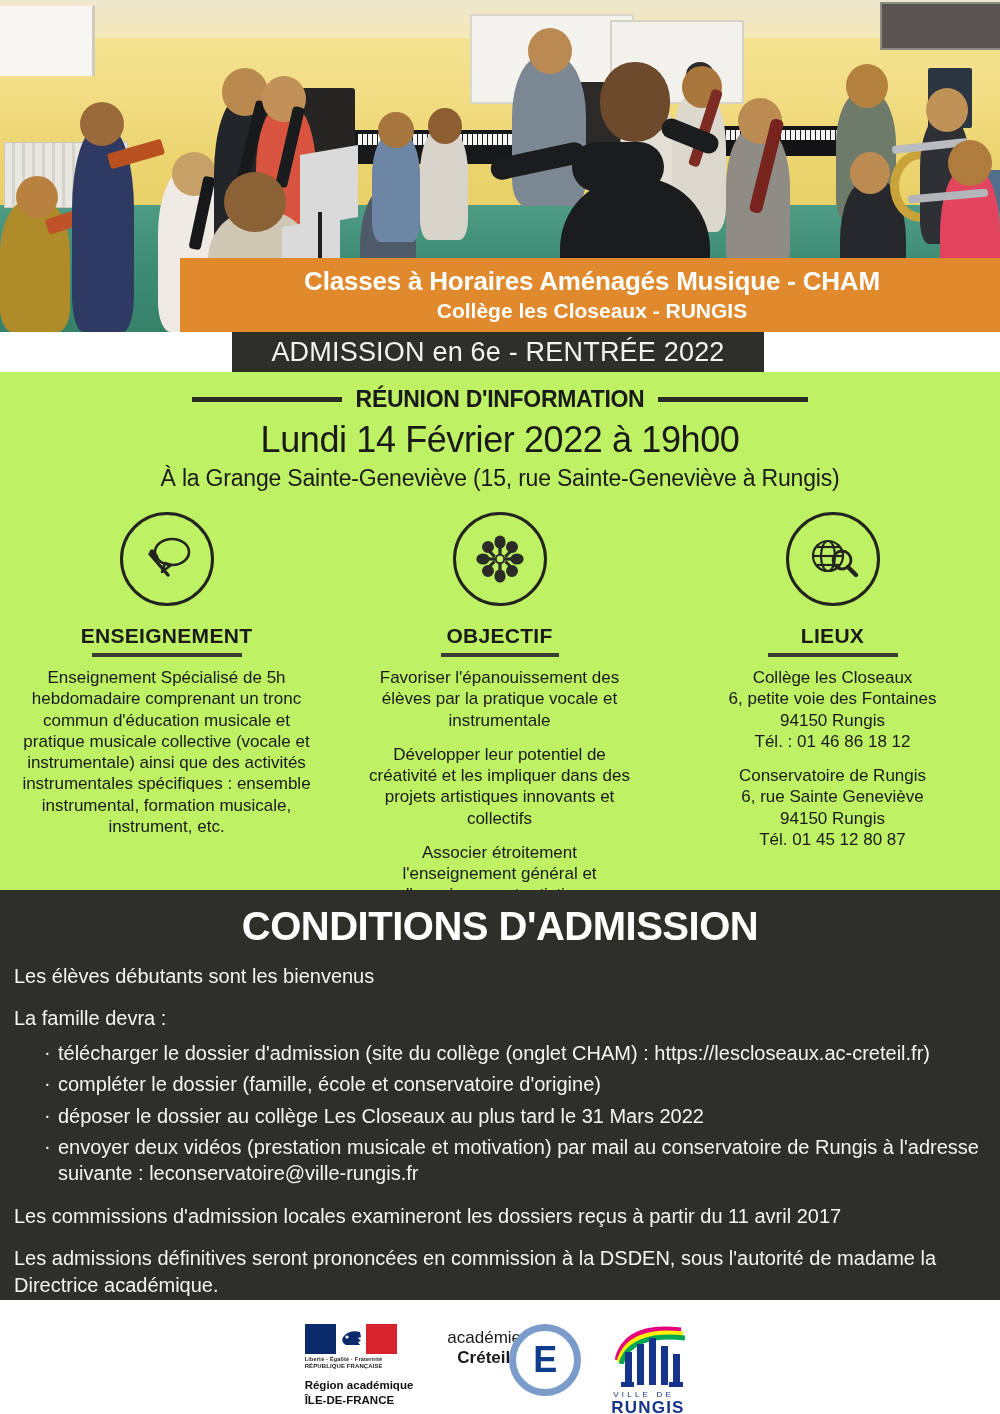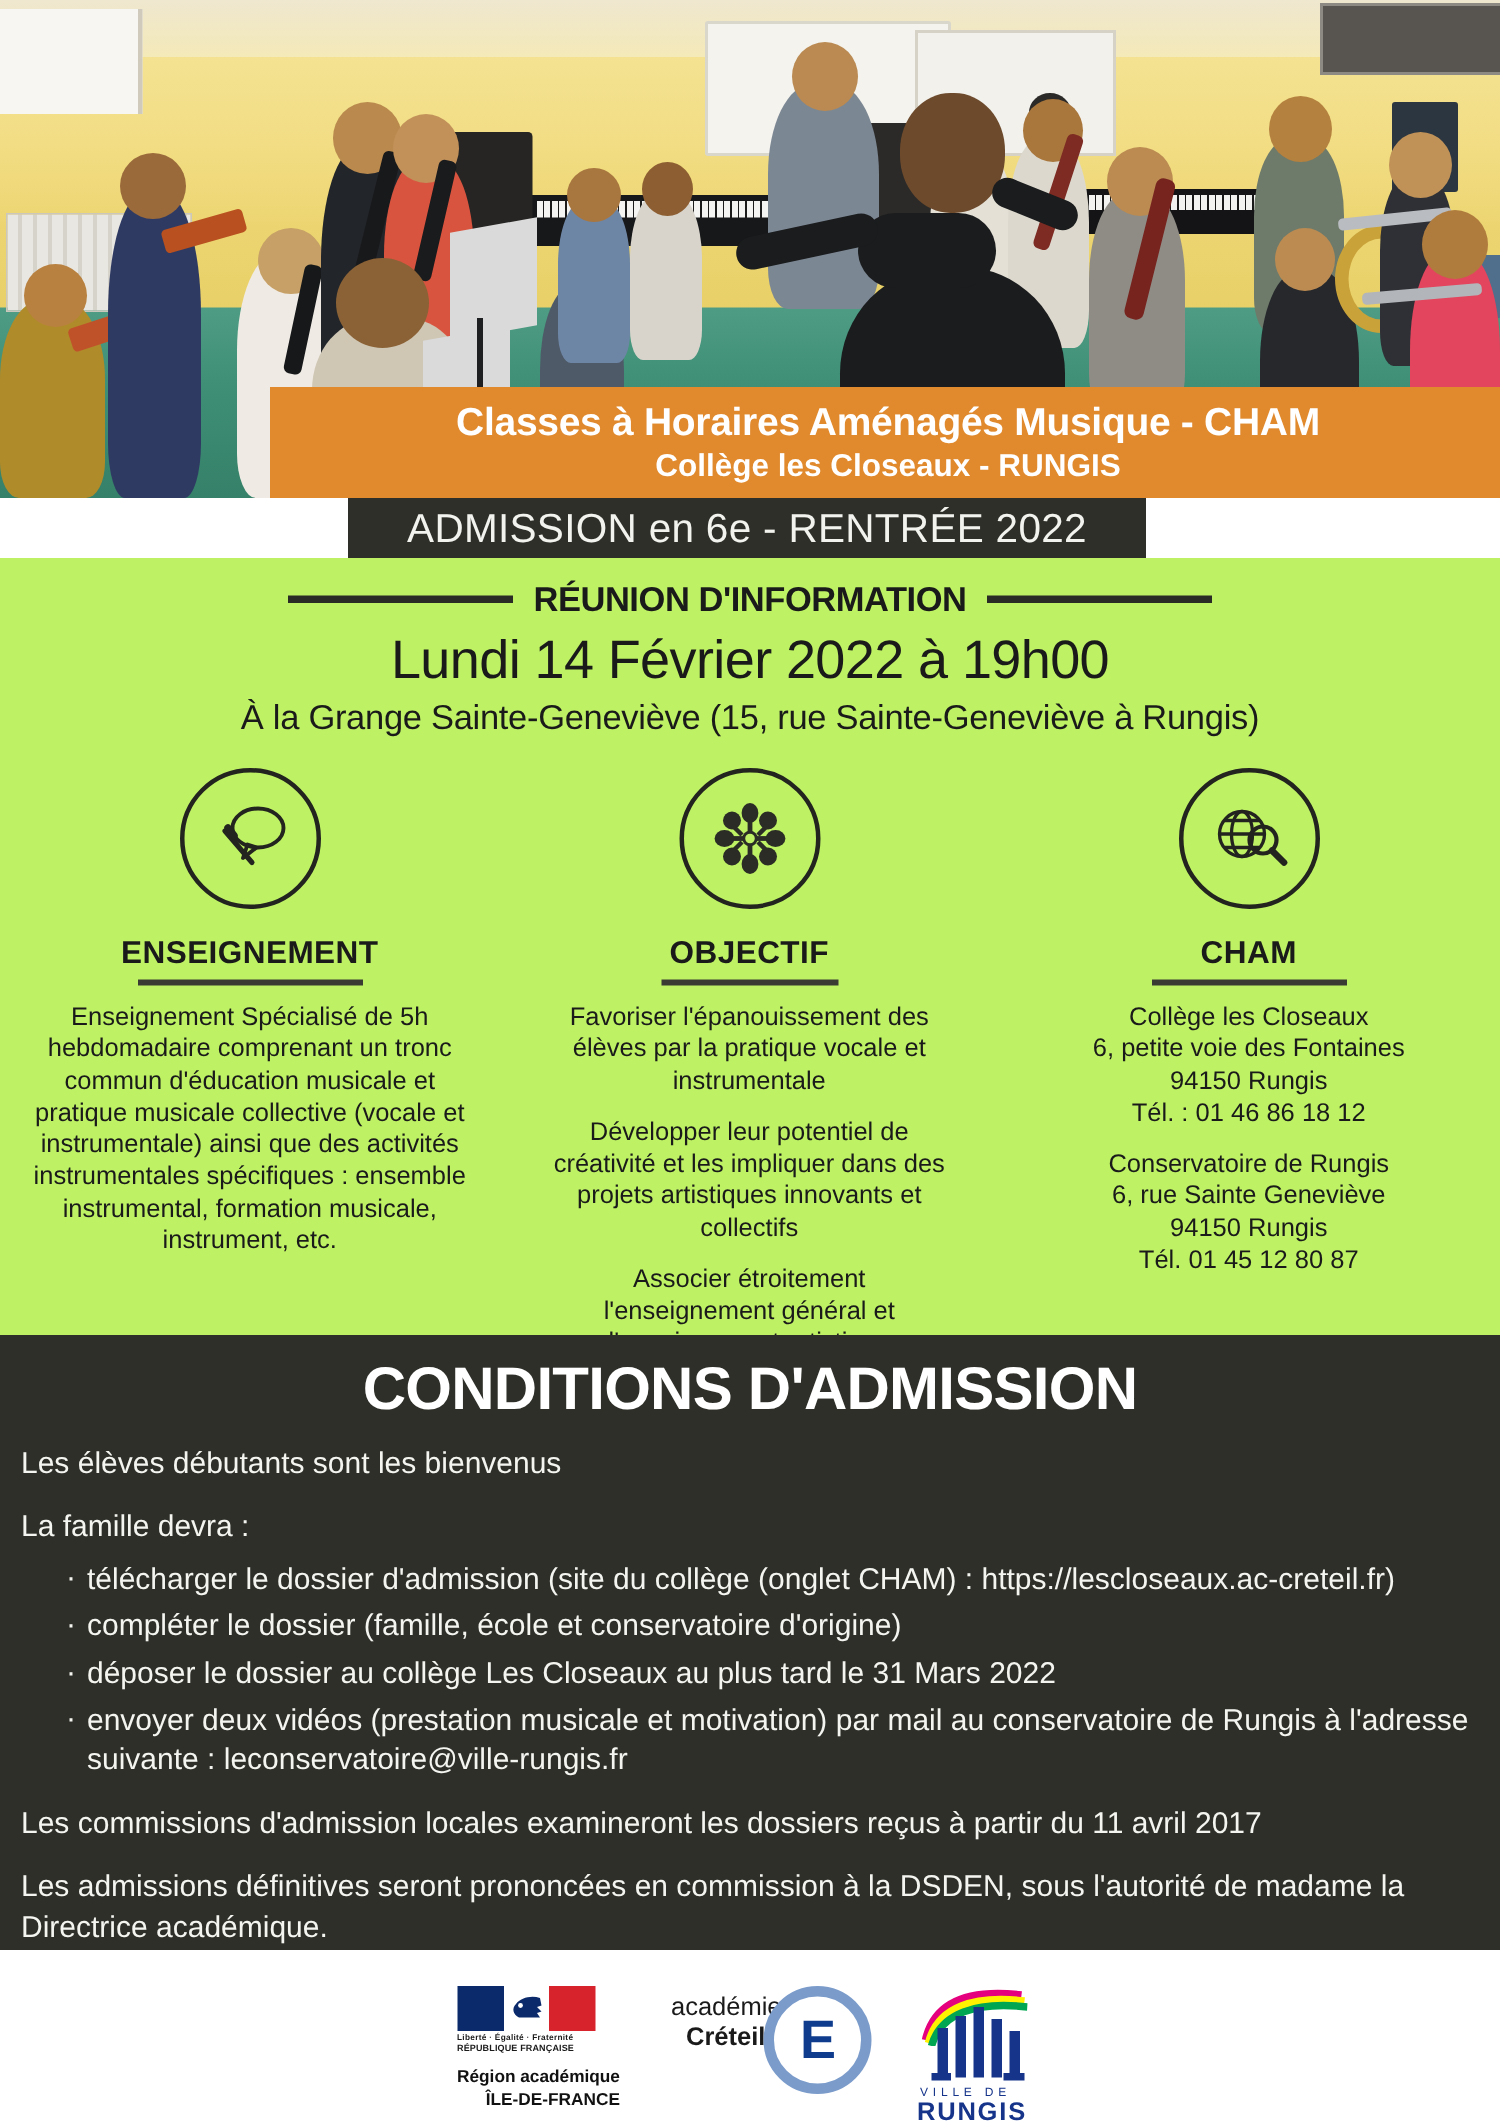--- a/index.html
+++ b/index.html
@@ -102,21 +102,21 @@
   .cond-body{padding:14px 14px 0 14px;font-size:20px;line-height:1.32;}
   .cond-body > p{margin:0 0 16px;}
   .bullets{list-style:none;margin:0 0 16px;padding:0 0 0 30px;}
   .bullets li{margin:0 0 5px;position:relative;padding-left:14px;}
   .bullets li:before{content:"\00B7";position:absolute;left:0;top:-1px;font-size:20px;}
   .sign{font-size:17px;font-weight:bold;margin-top:10px;letter-spacing:-0.1px;}
 
   
   .footer{position:absolute;left:0;top:1300px;width:1000px;height:114px;background:#fff;
     display:flex;align-items:flex-start;justify-content:center;gap:34px;padding-top:24px;}
-  .logo-rf{display:flex;flex-direction:column;align-items:flex-start;text-align:right;}
+  .logo-rf{display:flex;flex-direction:column;align-items:flex-start;}
   .rf-flag{display:flex;width:92px;height:30px;}
   .rf-blue{width:31px;background:#0b2a6b;}
   .rf-white{width:30px;background:#ffffff;position:relative;}
   .rf-red{width:31px;background:#d7242c;}
   .rf-marianne{position:absolute;left:2px;top:5px;width:26px;height:20px;}
   .rf-motto{font-size:5.5px;font-weight:bold;color:#1a1a1a;letter-spacing:0.2px;margin-top:2px;}
   .rf-rep{font-size:6px;font-weight:bold;color:#1a1a1a;letter-spacing:0.1px;margin-top:1px;}
   .rf-region{font-size:11.5px;font-weight:bold;color:#111;margin-top:9px;line-height:1.3;}
   .logo-ac{position:relative;width:128px;height:58px;}
   .ac-t1{position:absolute;left:0;top:4px;font-size:17px;font-weight:normal;color:#1a1a1a;}
@@ -307,21 +307,21 @@
               <circle cx="24" cy="26" r="15"></circle>
               <ellipse cx="24" cy="26" rx="7" ry="15"></ellipse>
               <line x1="9" y1="26" x2="39" y2="26"></line>
               <line x1="12" y1="17" x2="36" y2="17"></line>
               <line x1="12" y1="35" x2="36" y2="35"></line>
               <circle cx="38" cy="30" r="9" stroke-width="2.8"></circle>
               <line x1="44" y1="37" x2="52" y2="45" stroke-width="4.4" stroke-linecap="round"></line>
             </g>
           </svg>
         </div>
-        <div class="col-title">CHAM</div>
+        <div class="col-title">LIEUX</div>
         <div class="col-rule"></div>
         <div class="col-body">
           <p style="white-space:pre-line">Collège les Closeaux
 6, petite voie des Fontaines
 94150 Rungis
 Tél. : 01 46 86 18 12</p>
           <p style="white-space:pre-line">Conservatoire de Rungis
 6, rue Sainte Geneviève
 94150 Rungis
 Tél.  01 45 12 80 87</p>

